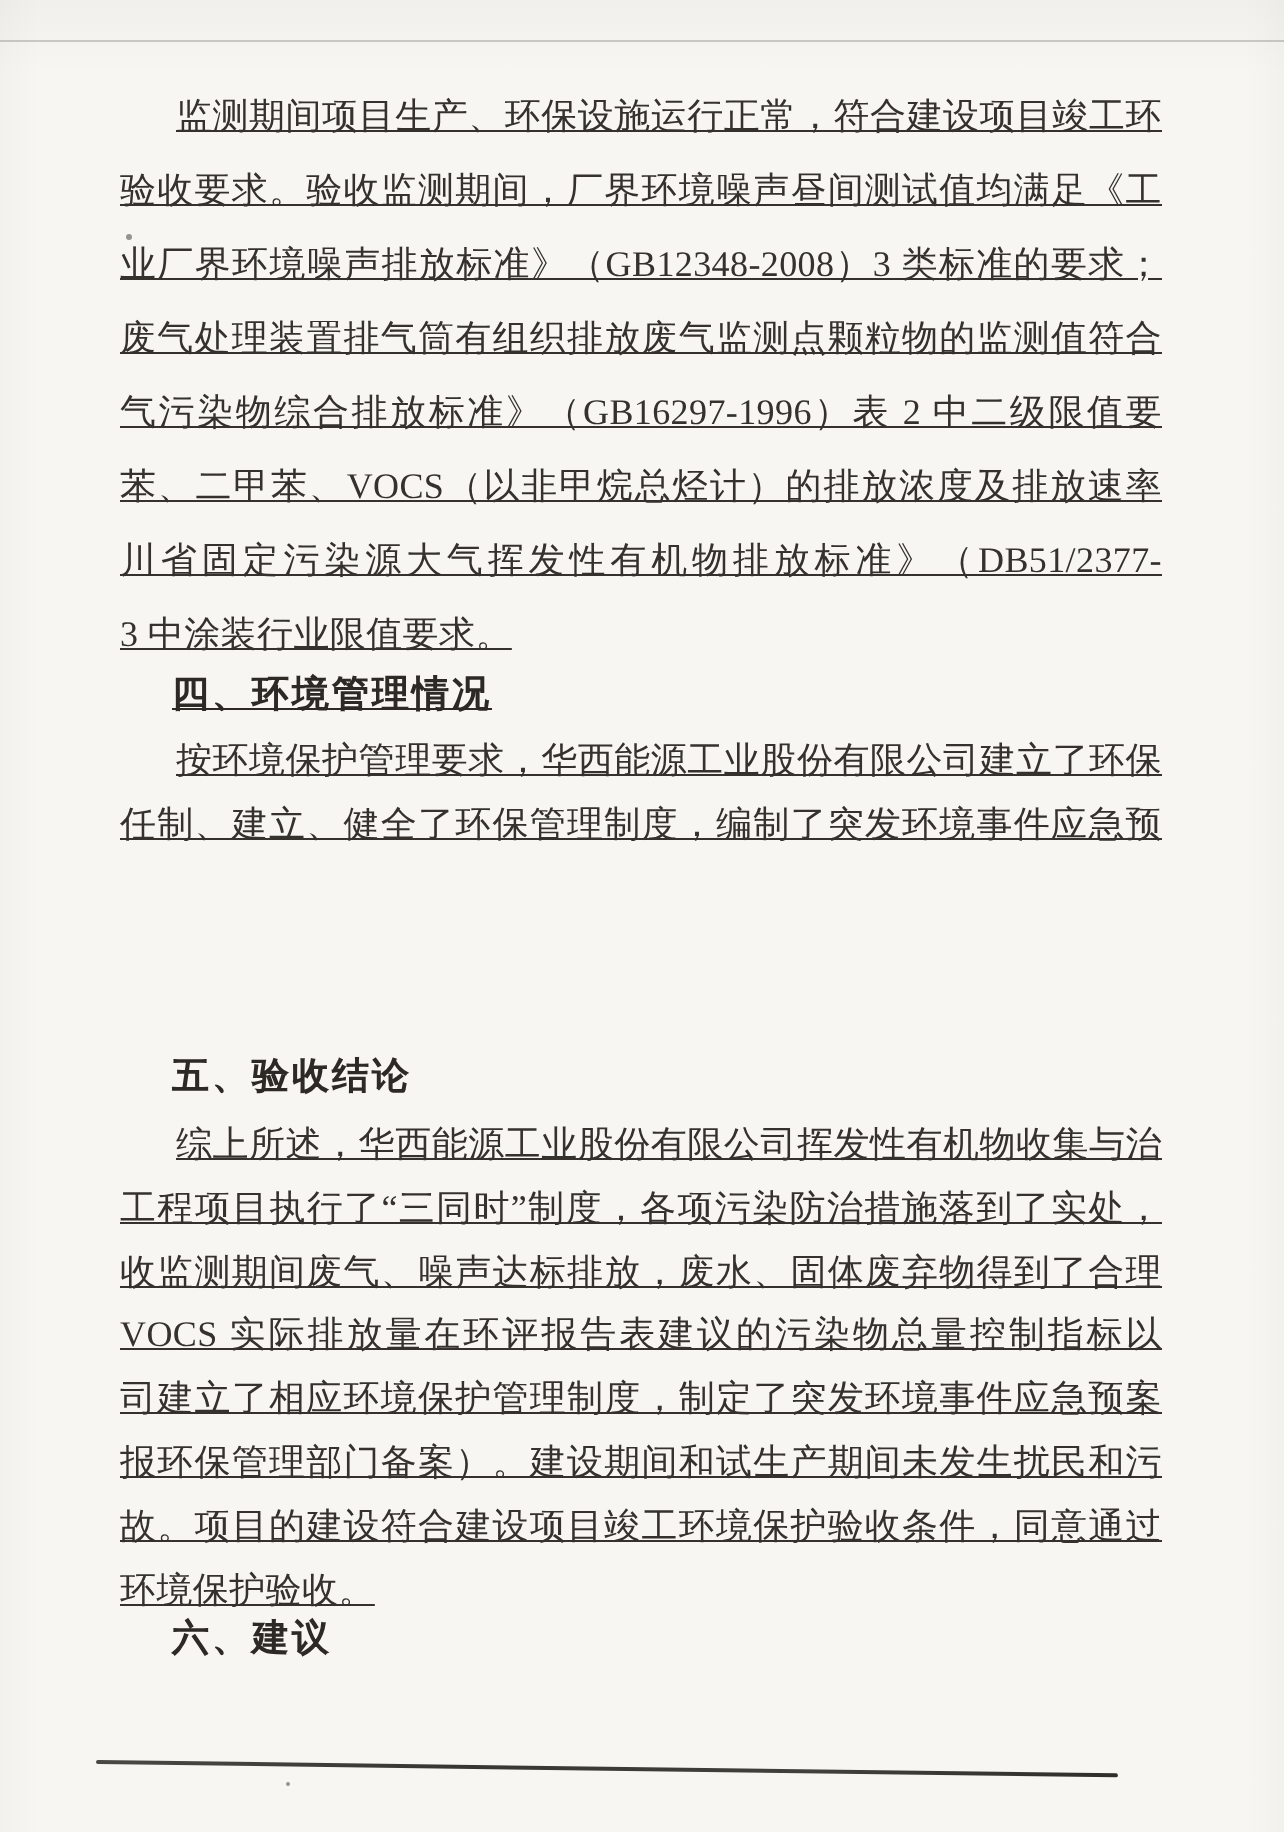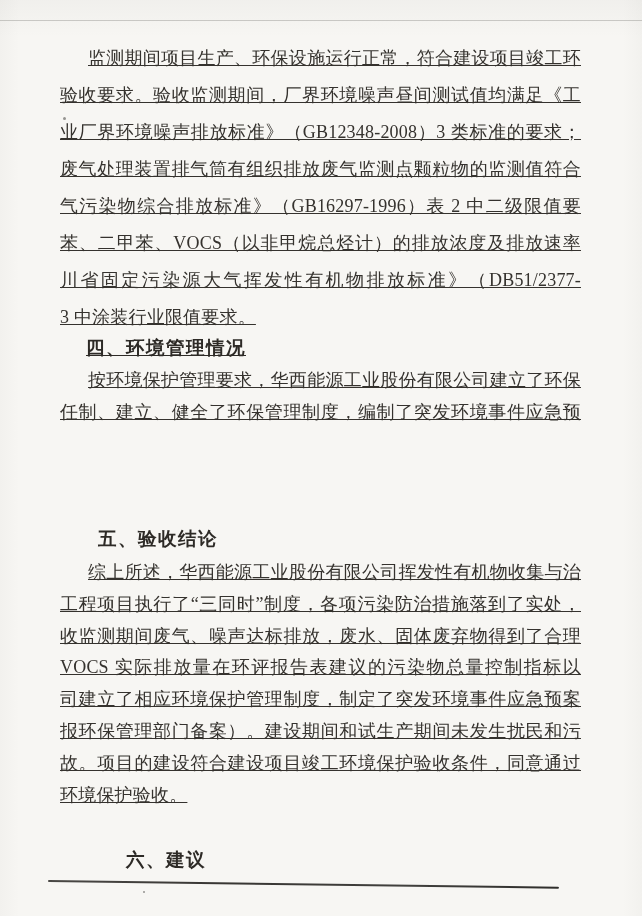--- a/index.html
+++ b/index.html
@@ -90,32 +90,32 @@
     <div class="line">川省固定污染源大气挥发性有机物排放标准》（DB51/2377-2017）表</div>
     <div class="line last">3 中涂装行业限值要求。</div>
   </div>
 
   <div class="heading" style="top:336px;text-decoration:underline;">四、环境管理情况</div>
   <div class="para lead32" style="top:365px;">
     <div class="line first">按环境保护管理要求，华西能源工业股份有限公司建立了环保责</div>
     <div class="line">任制、建立、健全了环保管理制度，编制了突发环境事件应急预案等，</div>
   </div>
 
-  <div class="heading" style="top:527px;margin-left:12px;">五、验收结论</div>
+  <div class="heading" style="top:527px;">五、验收结论</div>
   <div class="para lead32" style="top:557px;">
     <div class="line first">综上所述，华西能源工业股份有限公司挥发性有机物收集与治理</div>
     <div class="line">工程项目执行了“三同时”制度，各项污染防治措施落到了实处，验</div>
     <div class="line">收监测期间废气、噪声达标排放，废水、固体废弃物得到了合理处置。</div>
     <div class="line">VOCS 实际排放量在环评报告表建议的污染物总量控制指标以内。公</div>
     <div class="line">司建立了相应环境保护管理制度，制定了突发环境事件应急预案（并</div>
     <div class="line">报环保管理部门备案）。建设期间和试生产期间未发生扰民和污染事</div>
     <div class="line">故。项目的建设符合建设项目竣工环境保护验收条件，同意通过竣工</div>
     <div class="line last">环境保护验收。</div>
   </div>
 
-  <div class="heading" style="top:848px;margin-left:40px;">六、建议</div>
+  <div class="heading" style="top:808px;">六、建议</div>
 
   <div class="footer-rule"></div>
 
   <div class="speck a"></div>
   <div class="speck b"></div>
 
 </div>
 
 </body></html>

